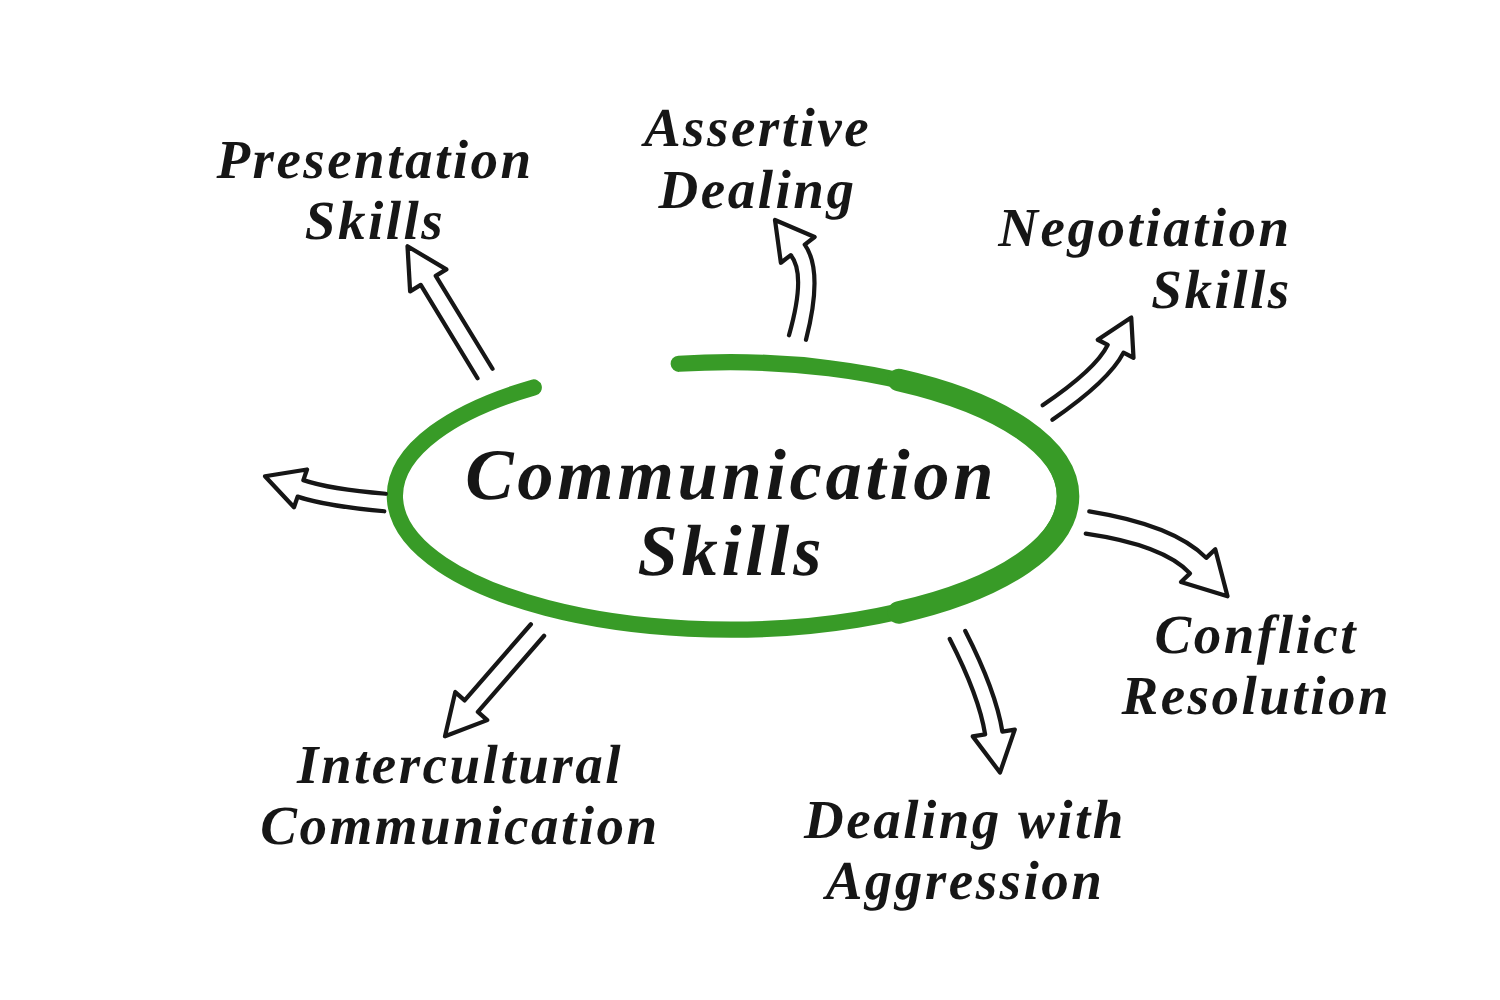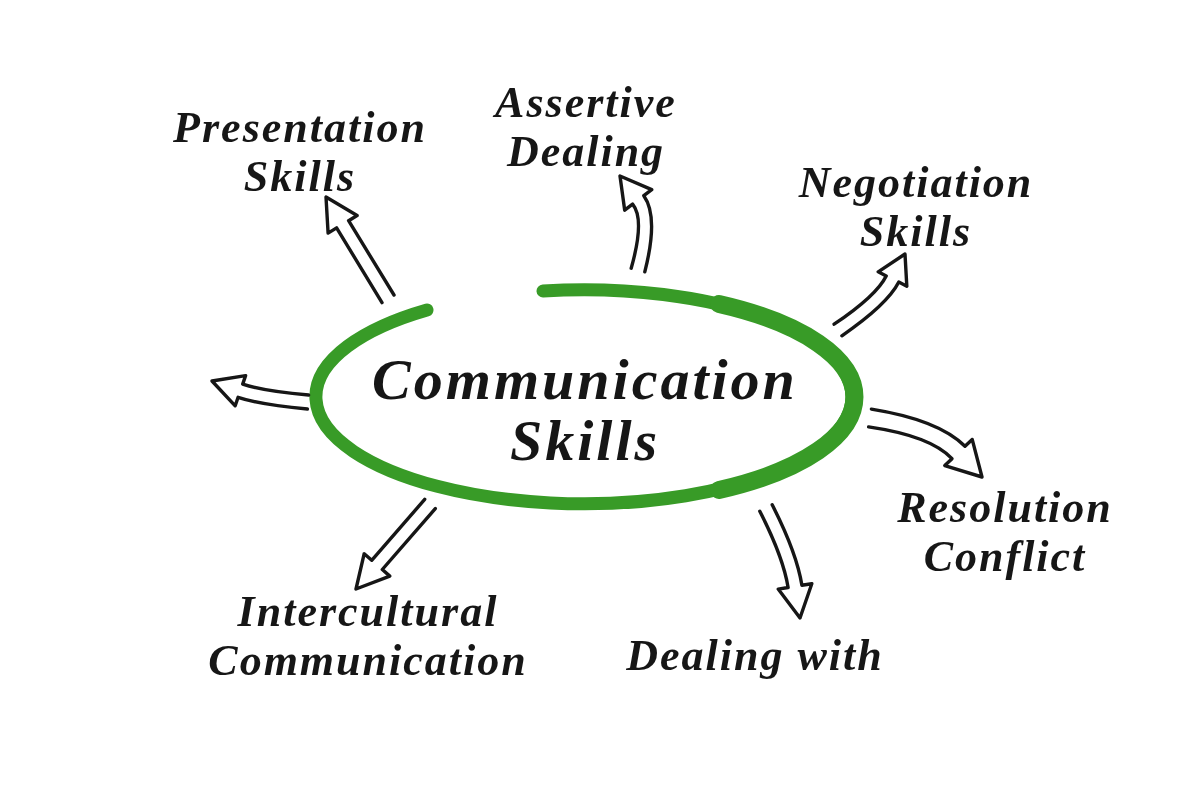--- a/index.html
+++ b/index.html
@@ -75,40 +75,41 @@
   <div class="label center-label" style="left:585px; top:349px;">
     <span>Communication</span>
     <span>Skills</span>
   </div>
 
   <div class="label" style="left:300px; top:103px;">
     <span>Presentation</span>
     <span>Skills</span>
   </div>
 
-  <div class="label" style="left:586px; top:78px;">
+  <div class="label" style="left:606px; top:78px;">
     <span>Assertive</span>
     <span>Dealing</span>
   </div>
 
-  <div class="label" style="left:916px; top:158px;">
+  <div class="label" style="left:916px; top:158px;text-align:right;">
     <span>Negotiation</span>
     <span>Skills</span>
   </div>
 
   <div class="label" style="left:180px; top:278px;">
   </div>
 
   <div class="label" style="left:1005px; top:483px;">
+    <span>Conflict</span>
     <span>Resolution</span>
-    <span>Conflict</span>
   </div>
 
   <div class="label" style="left:368px; top:587px;">
     <span>Intercultural</span>
     <span>Communication</span>
   </div>
 
-  <div class="label" style="left:755px; top:631px;">
+  <div class="label" style="left:772px; top:631px;">
     <span>Dealing with</span>
+    <span>Aggression</span>
   </div>
 
 </div>
 
 </body></html>

